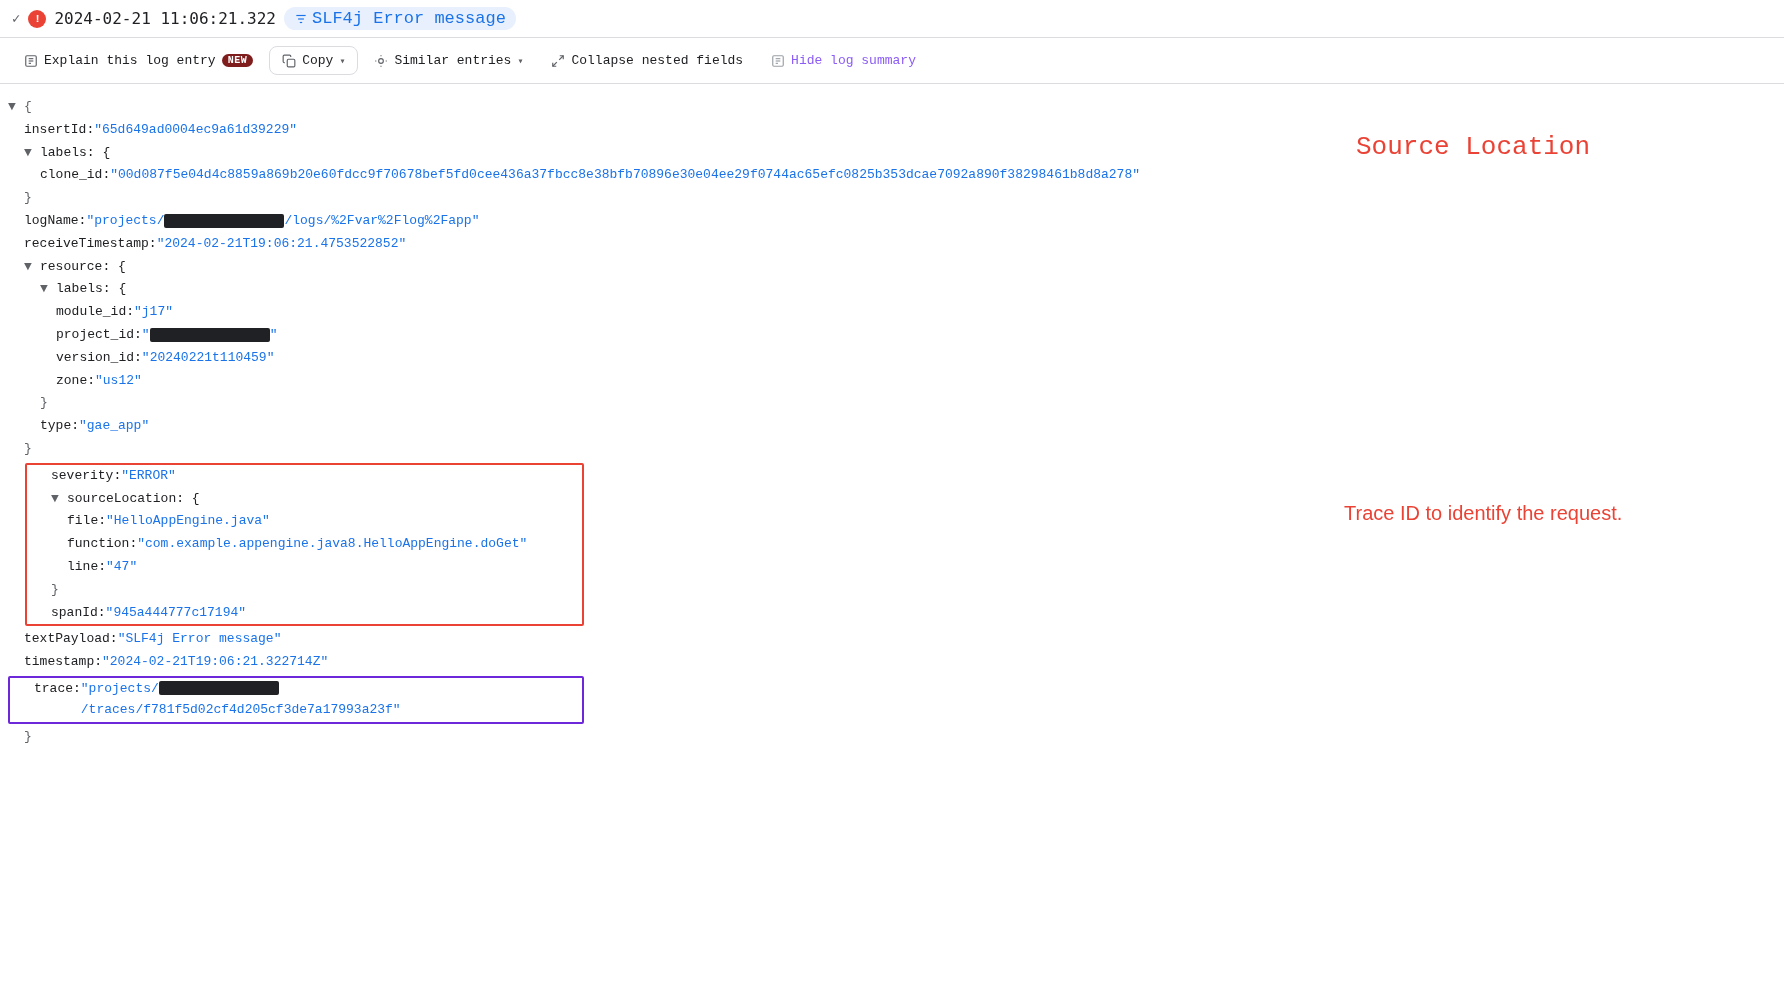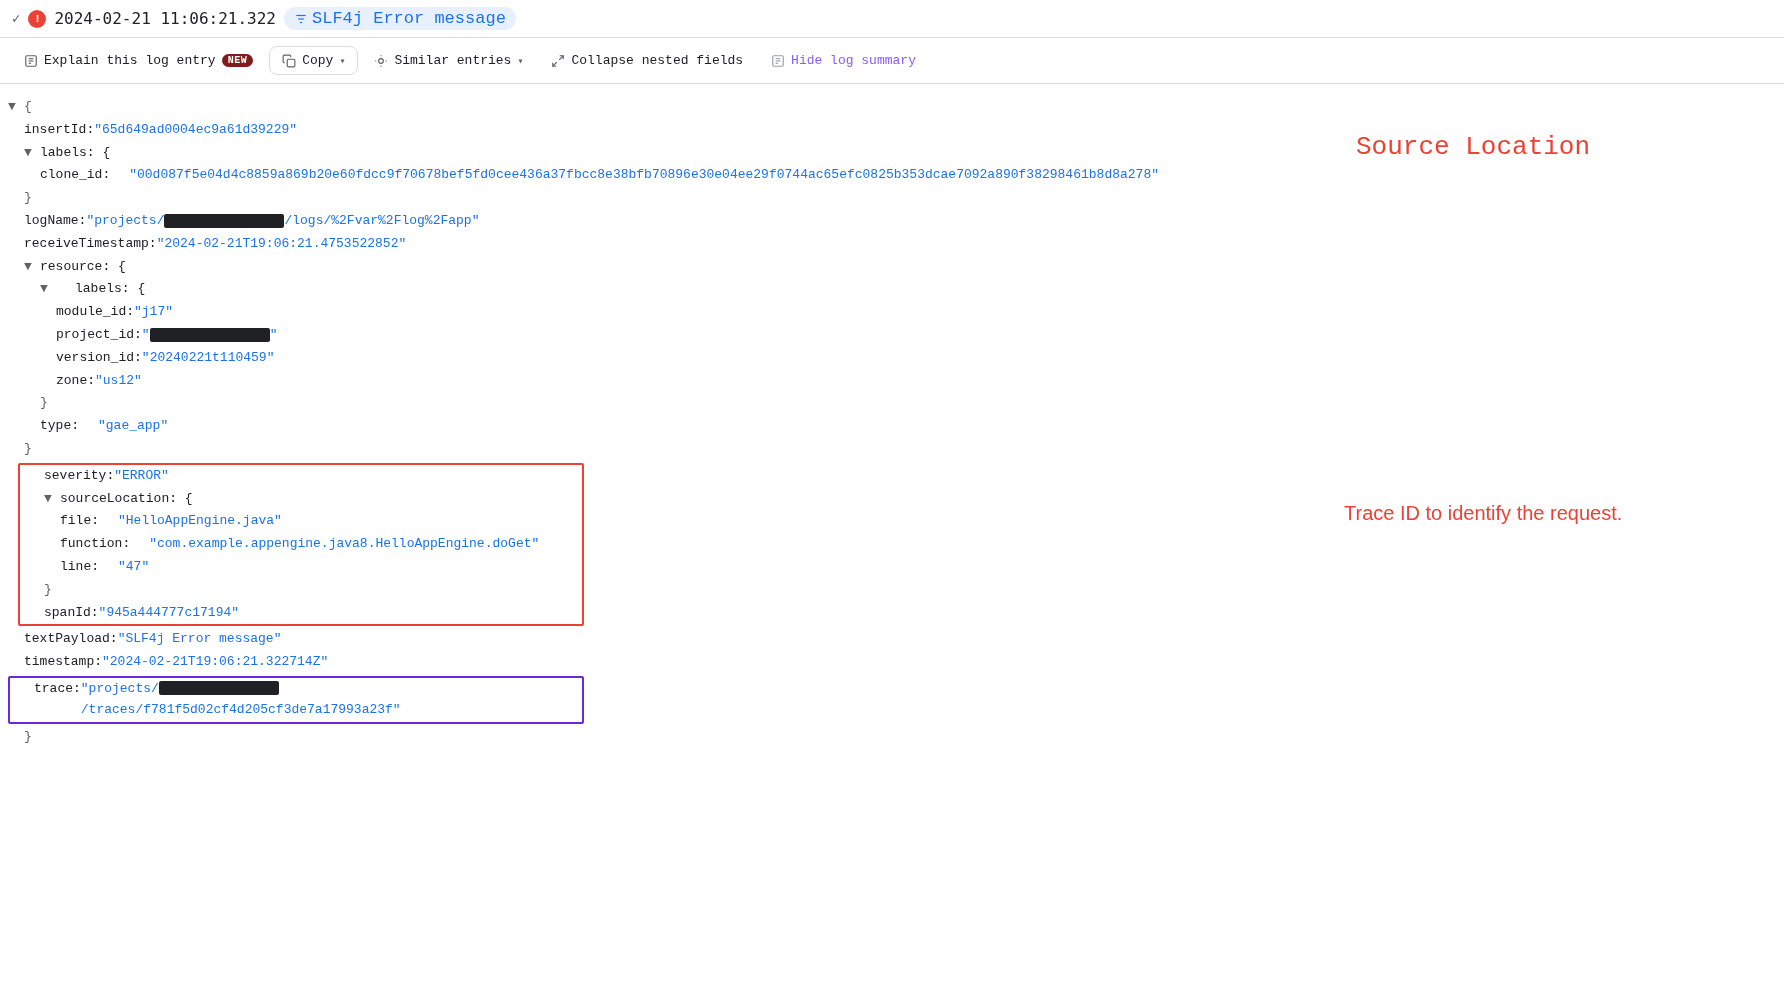--- a/index.html
+++ b/index.html
@@ -126,21 +126,21 @@
     
     .log-line {
       display: flex;
       align-items: flex-start;
       padding: 1px 0 1px 8px;
       line-height: 1.6;
       font-size: 13px;
     }
     .indent-0 { padding-left: 8px; }
     .indent-1 { padding-left: 24px; }
-    .indent-2 { padding-left: 40px; gap: 19px; }
+    .indent-2 { padding-left: 40px; }
     .indent-3 { padding-left: 56px; }
 
     .toggle-arrow {
       display: inline-block;
       width: 16px;
       color: #5f6368;
       cursor: pointer;
       user-select: none;
       flex-shrink: 0;
     }
@@ -333,21 +333,21 @@
 
     <div class="log-line indent-2">
       <span class="key-text">type: </span>
       <span class="string-val">"gae_app"</span>
     </div>
 
     <div class="log-line indent-1">
       <span class="punctuation">}</span>
     </div>
 
-    <div class="highlight-box" style="margin-left:18px; margin-right: 700px;">
+    <div class="highlight-box" style="margin-left:25px; margin-right: 700px;">
 
       <div class="log-line indent-1">
         <span class="key-text">severity: </span>
         <span class="string-val">"ERROR"</span>
       </div>
 
       <div class="log-line indent-1">
         <span class="toggle-arrow">▼</span>
         <span class="key-text">sourceLocation: {</span>
       </div>

